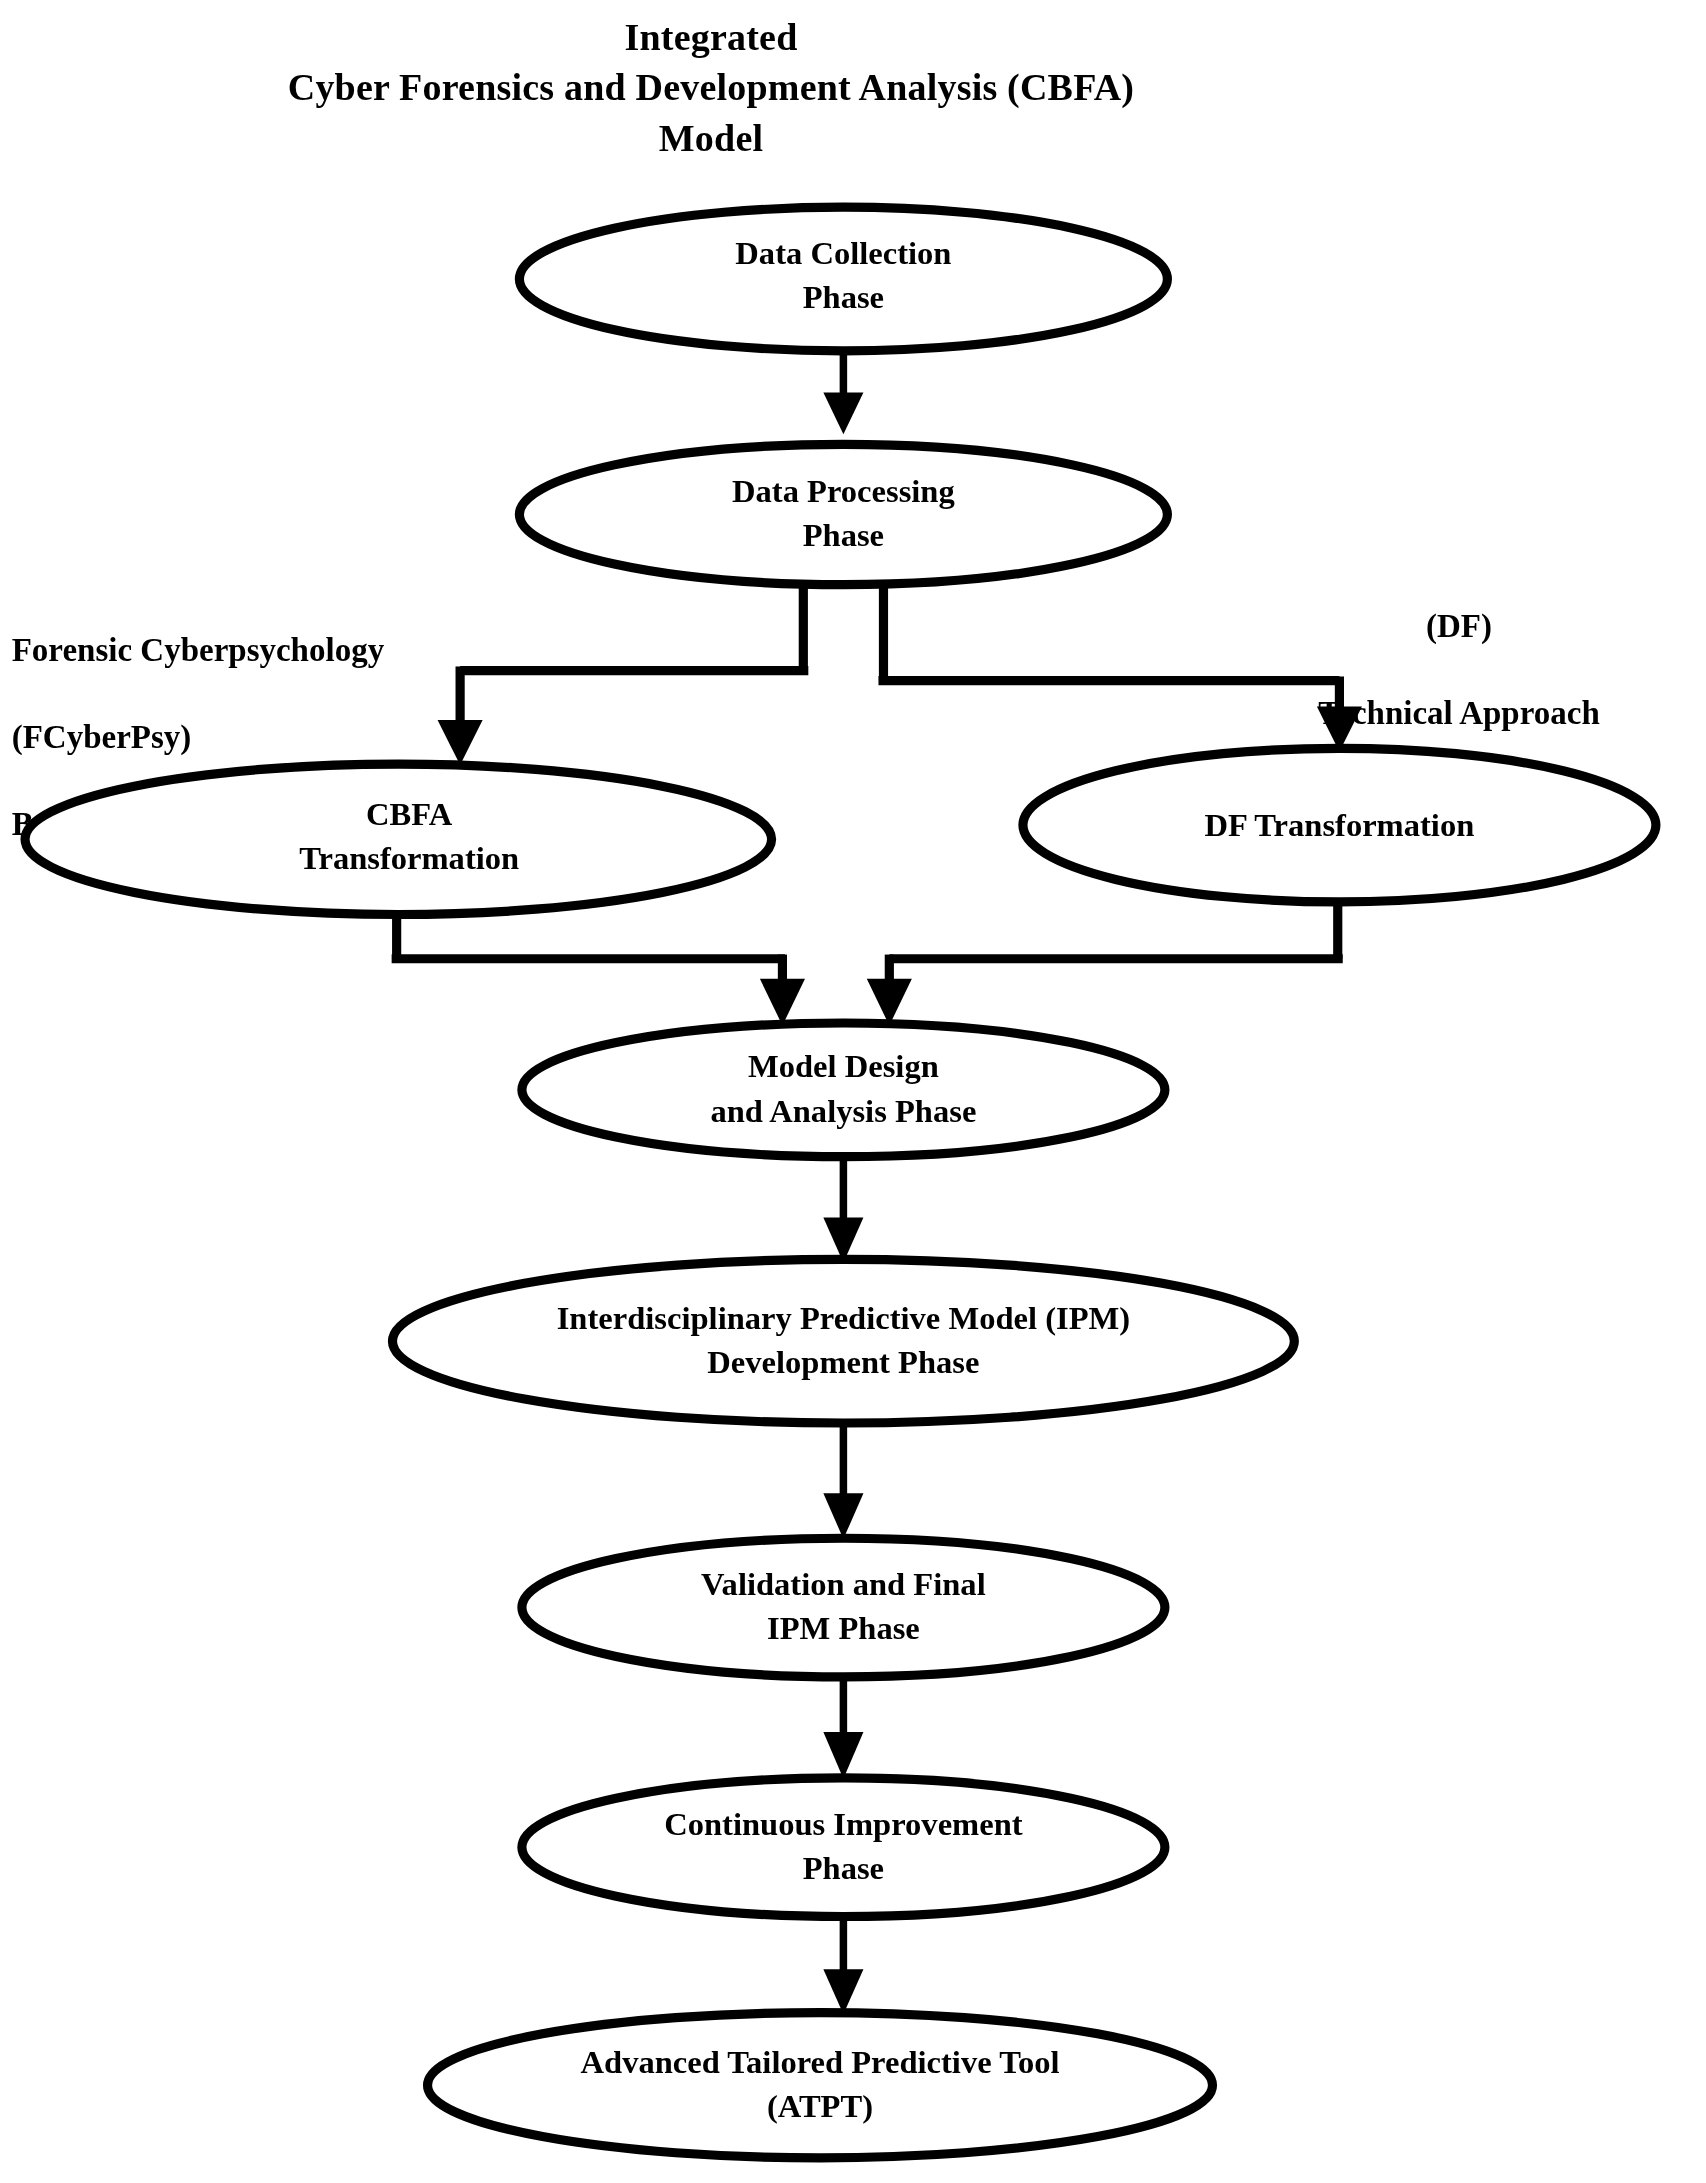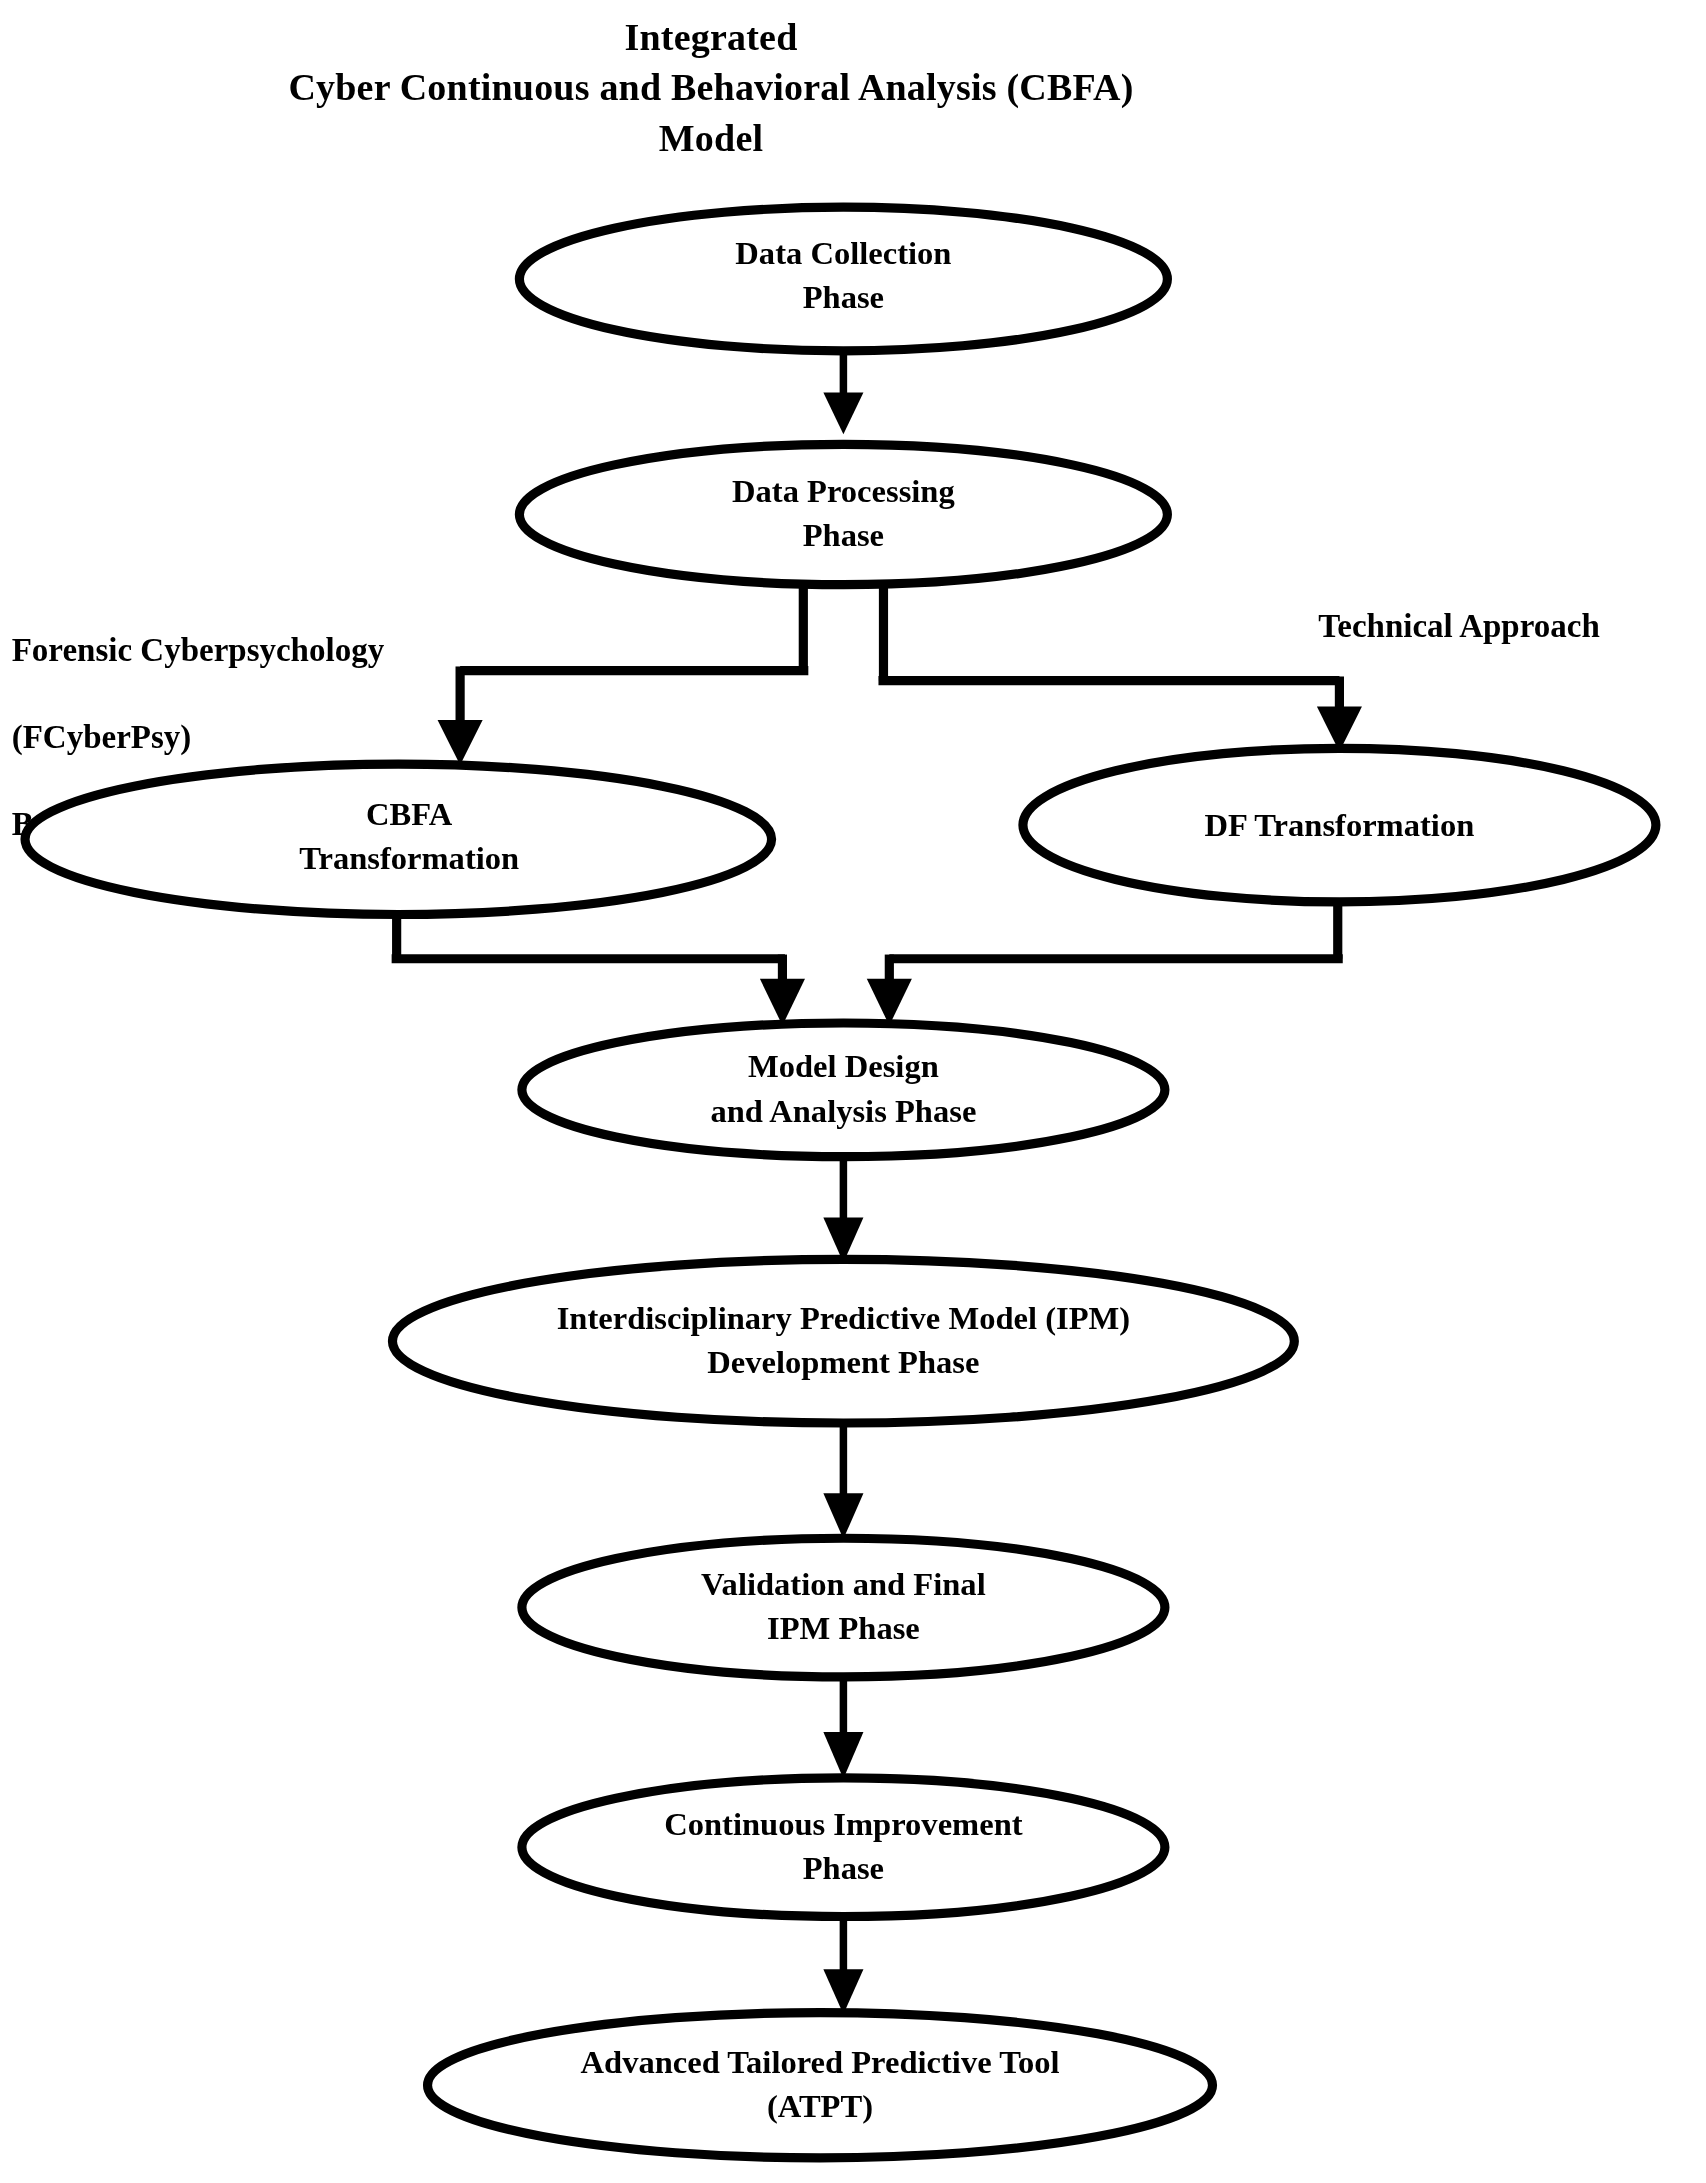--- a/index.html
+++ b/index.html
@@ -67,31 +67,32 @@
     fill: #000000;
   }
 </style>
 </head>
 <body>
 
 <div id="canvas">
 
   <div class="diagram-title">
     <div>Integrated</div>
-    <div>Cyber Continuous and Behavioral Analysis (CBFA)</div>
+    <div>Cyber Forensics and Development Analysis (CBFA)</div>
     <div>Model</div>
   </div>
 
   <div class="side-label" id="label-fcyberpsy">
     <div>Forensic Cyberpsychology</div>
     <div>(FCyberPsy)</div>
     <div>Behavioral Approach</div>
   </div>
 
   <div class="side-label" id="label-df">
+    <div>(DF)</div>
     <div>Technical Approach</div>
   </div>
 
   <svg id="flow" viewBox="0 0 2043 2614" xmlns="http://www.w3.org/2000/svg">
 
     <g>
       <line x1="1010" y1="418" x2="1010" y2="492" stroke="#000000" stroke-width="9"></line>
       <polygon points="1010,520 986,470 1034,470" fill="#000000"></polygon>
     </g>
 

